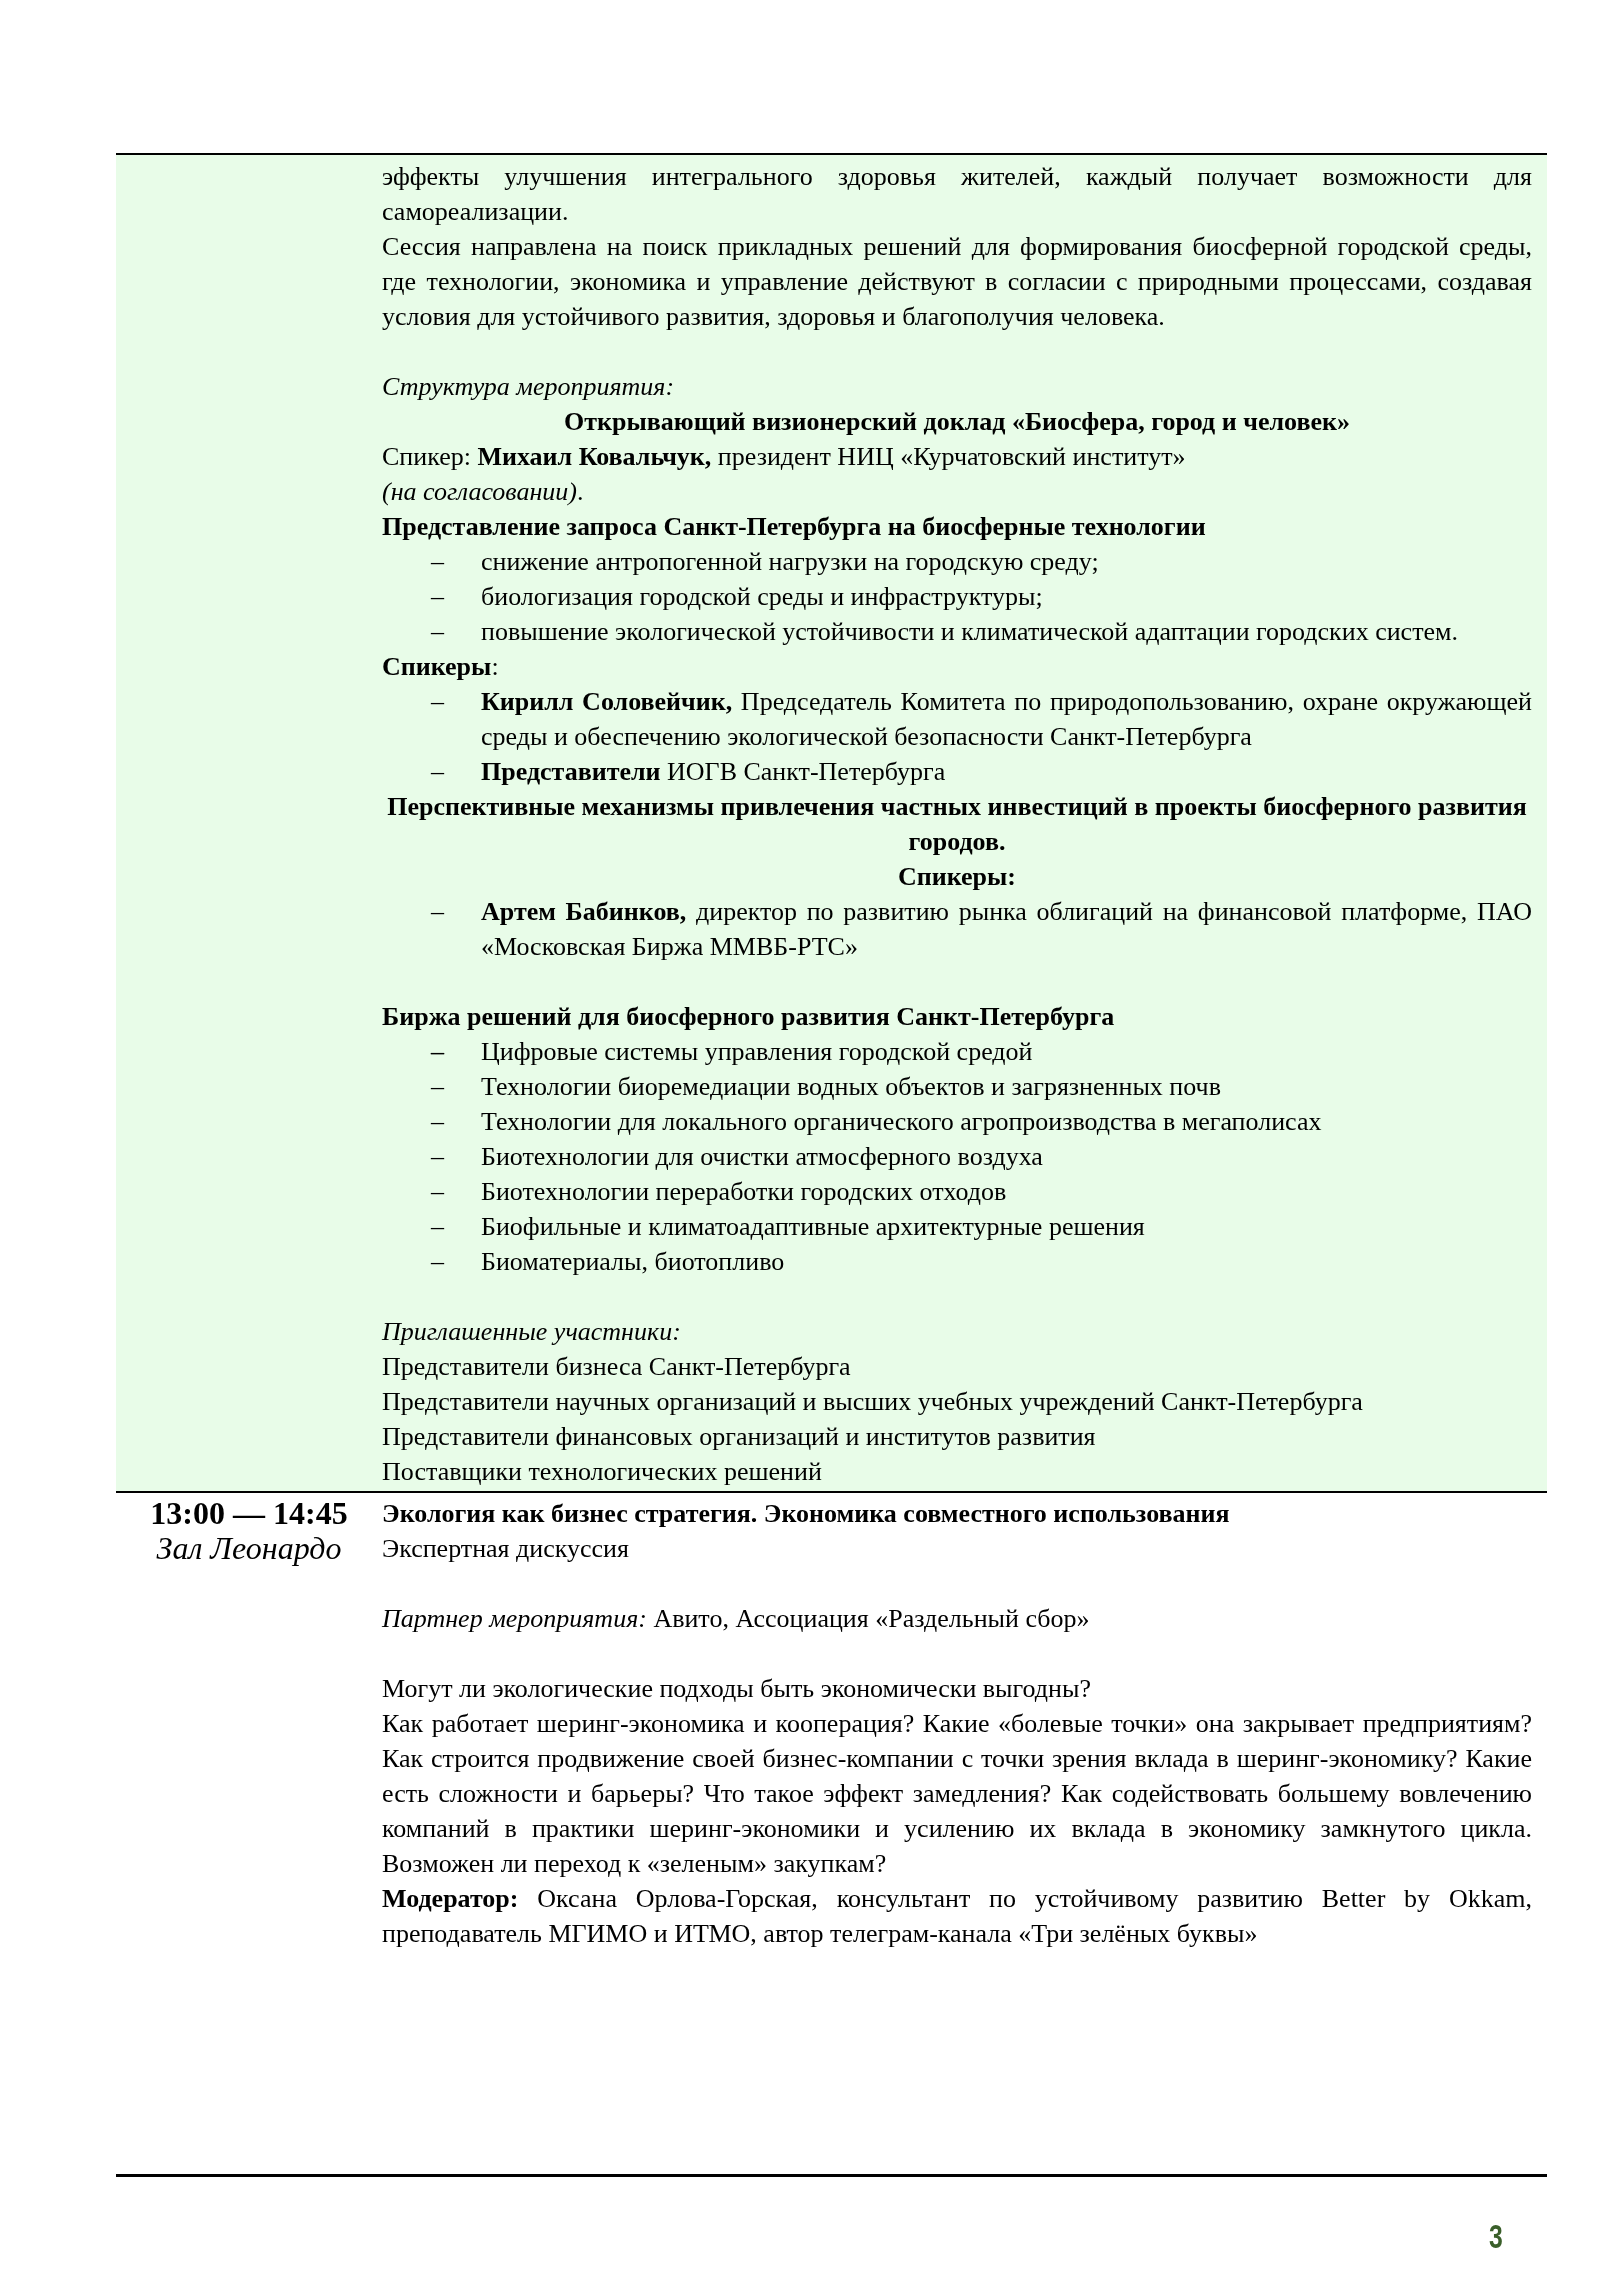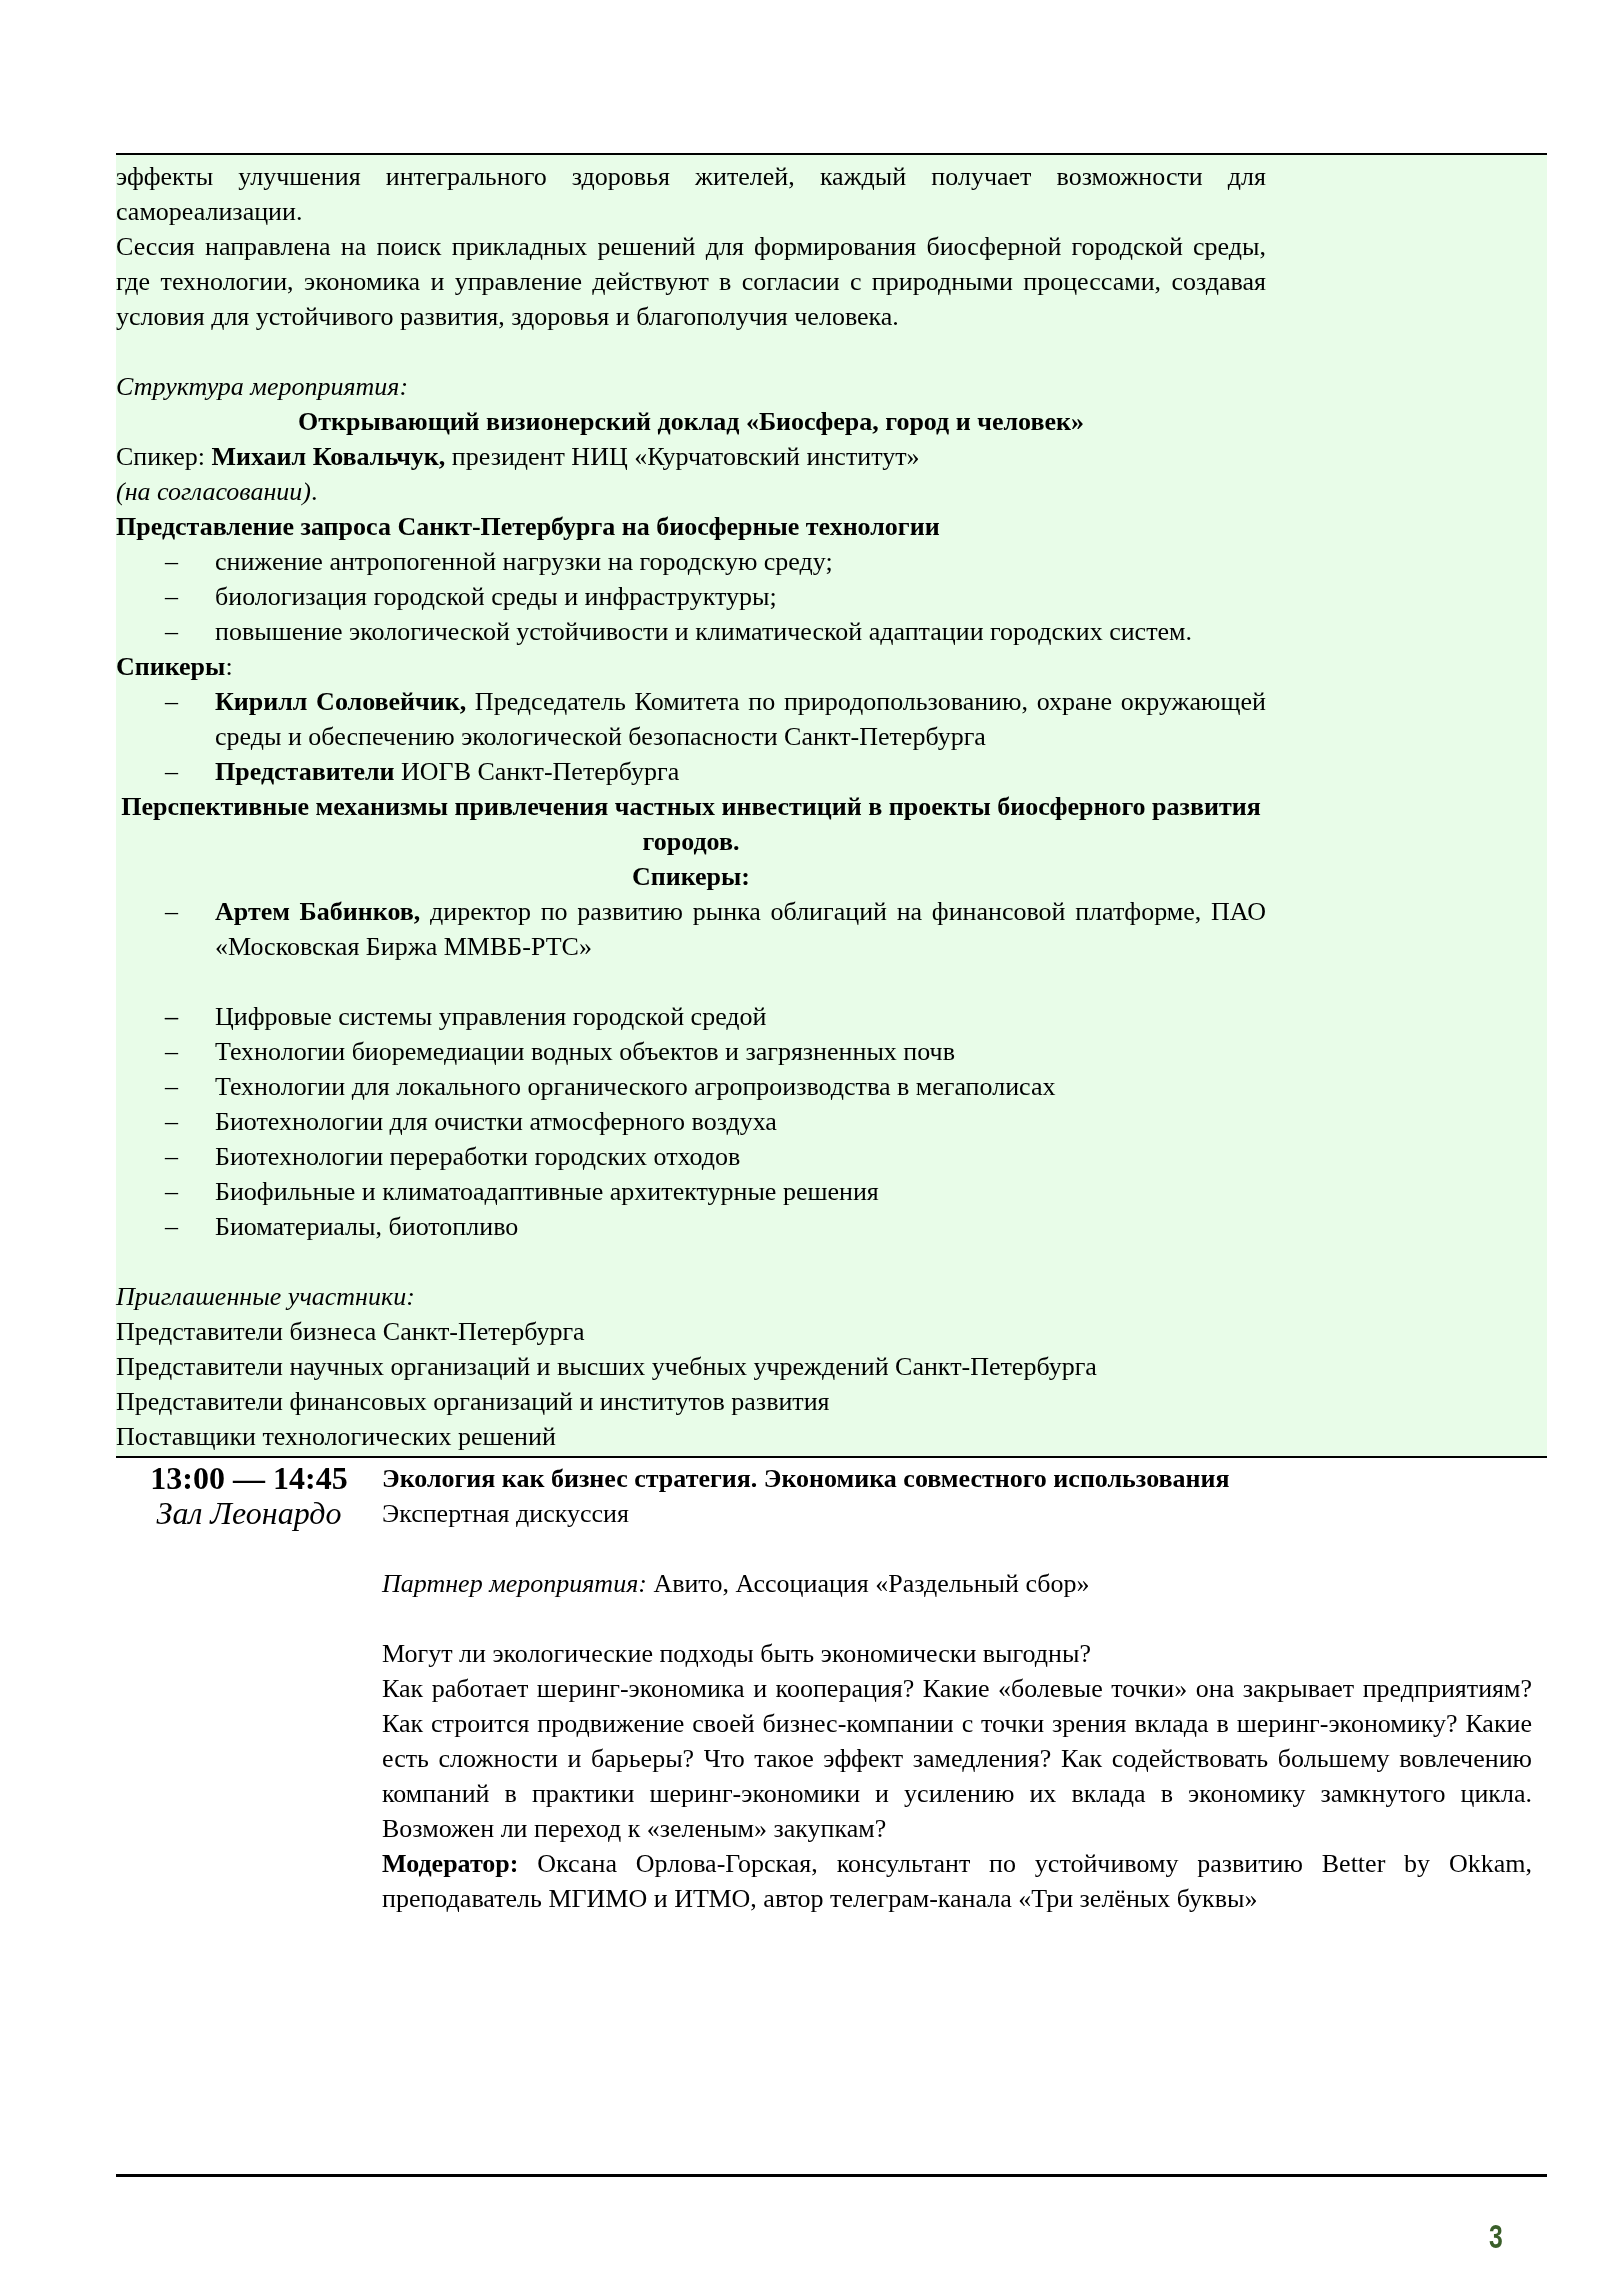--- a/index.html
+++ b/index.html
@@ -1,20 +1,20 @@
 <!DOCTYPE html>
 <html style="font-size:10.5px"><head>
 <meta charset="utf-8">
 <style>
   html, body { margin: 0; padding: 0; background: #ffffff; }
   body { width: 1623px; height: 2295px; position: relative; overflow: hidden;
          font-family: "Liberation Serif", "DejaVu Serif", serif; color: #000; }
   .tbl { position: absolute; left: 116px; width: 1431px; top: 153px; }
   .row { display: flex; position: relative; }
-  .row.green { background: #e8fce8; border-top: 2.6px solid #000; flex-direction: column; }
+  .row.green { background: #e8fce8; border-top: 2.6px solid #000; }
   .row.white { background: #ffffff; border-top: 2.6px solid #000; }
   .col-time { width: 266px; flex: none; text-align: center; font-size: 32px; line-height: 35px; padding-top: 0px; }
   .col-body { width: 1150px; flex: none; font-size: 26px; line-height: 35px; text-align: justify; }
   .p { margin: 0; }
   .blank { height: 35px; }
   .b { font-weight: bold; text-align: center; }
   .i { font-style: italic; }
   .u { text-decoration-thickness: 2px; text-underline-offset: 3.9px; }
   ul.dash { list-style: none; margin: 0; padding: 0; }
   ul.dash li { position: relative; padding-left: 99px; text-align: justify; }
@@ -57,20 +57,21 @@
         <li><span class="dash-mark">–</span><span class="b">Представители</span><span> ИОГВ Санкт-Петербурга</span></li>
       </ul>
 
       <p class="p b">Перспективные механизмы привлечения частных инвестиций в проекты биосферного развития городов.</p>
       <p class="p b">Спикеры:</p>
       <ul class="dash">
         <li><span class="dash-mark">–</span><span class="b">Артем Бабинков,</span><span> директор по развитию рынка облигаций на финансовой платформе, ПАО «Московская Биржа ММВБ-РТС»</span></li>
       </ul>
       <div class="blank"></div>
 
+      <p class="p b" style="text-align:left">Биржа решений для биосферного развития Санкт-Петербурга</p>
       <ul class="dash">
         <li><span class="dash-mark">–</span></li>
         <li><span class="dash-mark">–</span><span>Цифровые системы управления городской средой</span></li>
         <li><span class="dash-mark">–</span><span>Технологии биоремедиации водных объектов и загрязненных почв</span></li>
         <li><span class="dash-mark">–</span><span>Технологии для локального органического агропроизводства в мегаполисах</span></li>
         <li><span class="dash-mark">–</span><span>Биотехнологии для очистки атмосферного воздуха</span></li>
         <li><span class="dash-mark">–</span><span>Биотехнологии переработки городских отходов</span></li>
         <li><span class="dash-mark">–</span><span>Биофильные и климатоадаптивные архитектурные решения</span></li>
         <li><span class="dash-mark">–</span><span>Биоматериалы, биотопливо</span></li>
       </ul>

